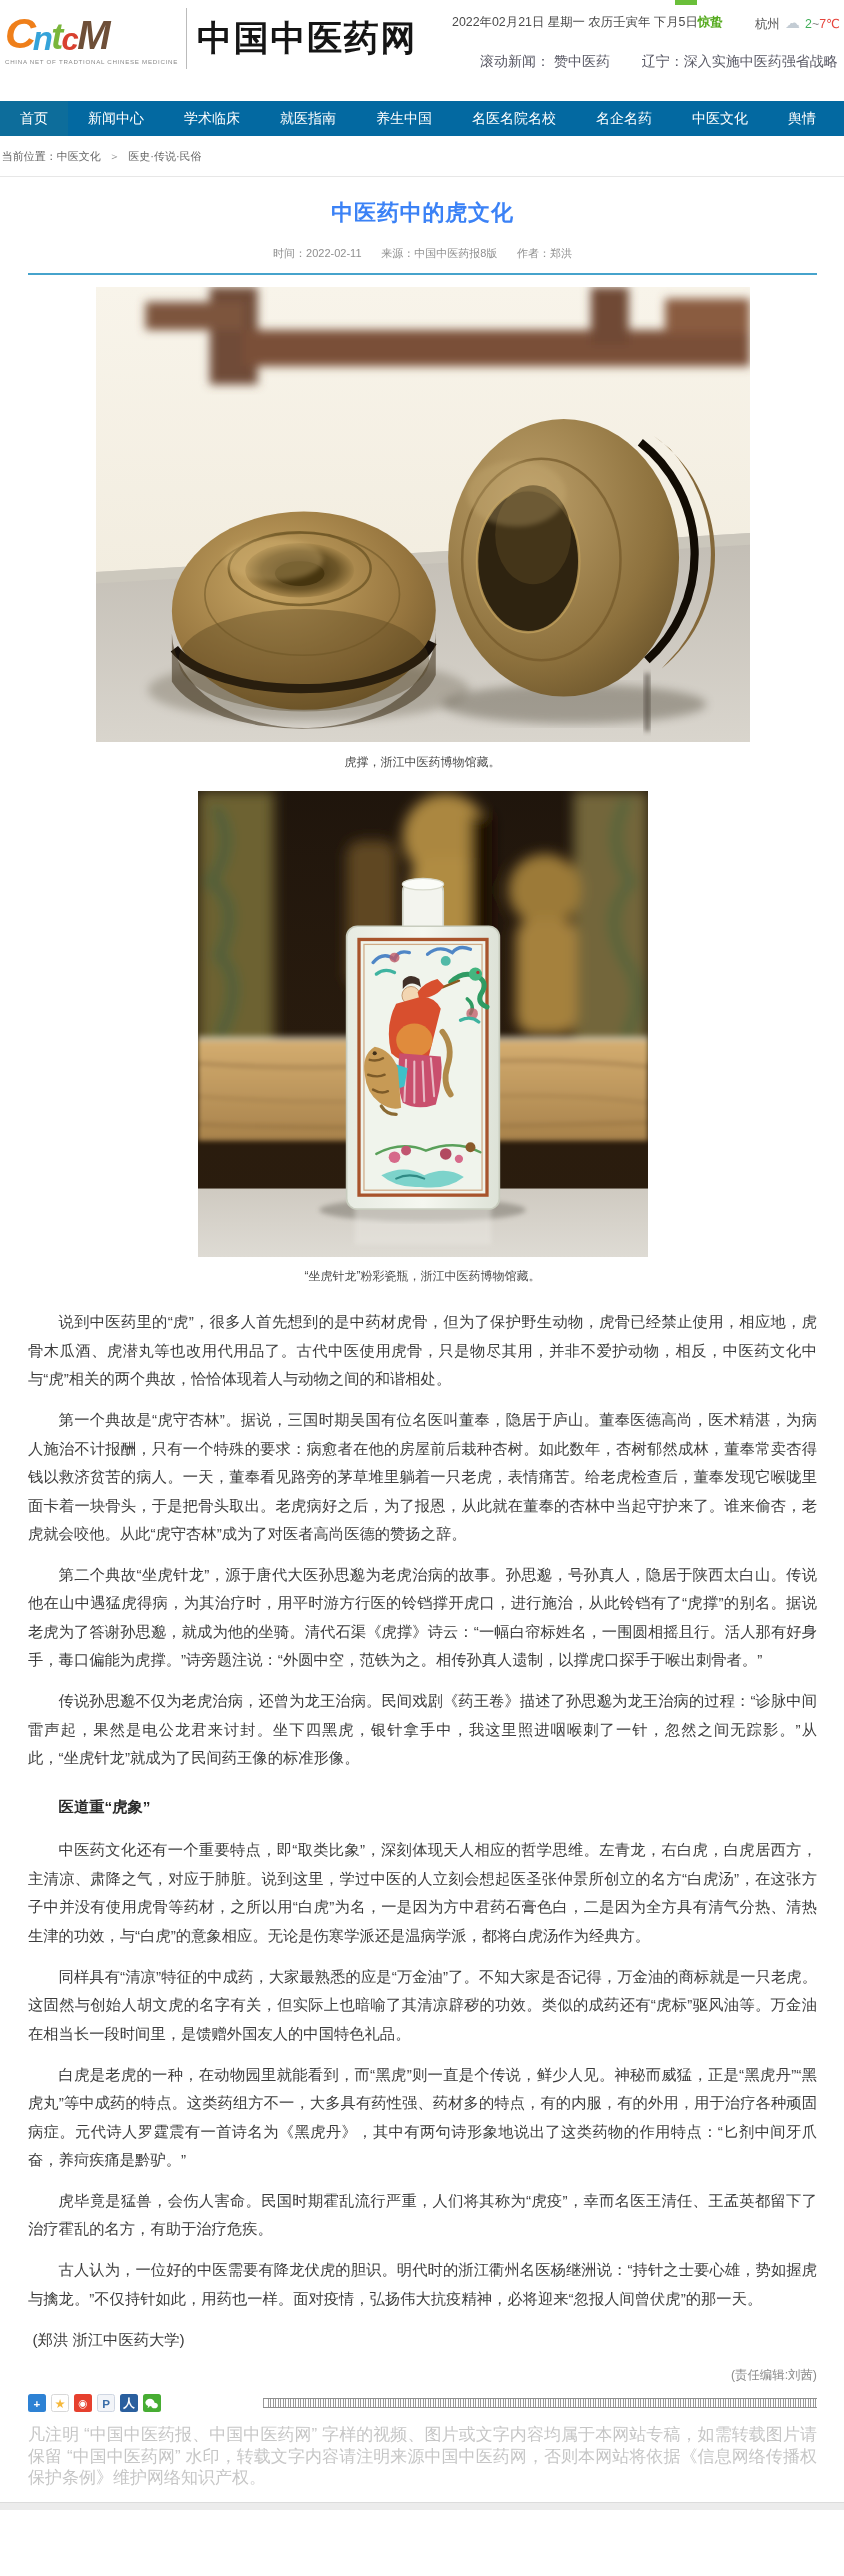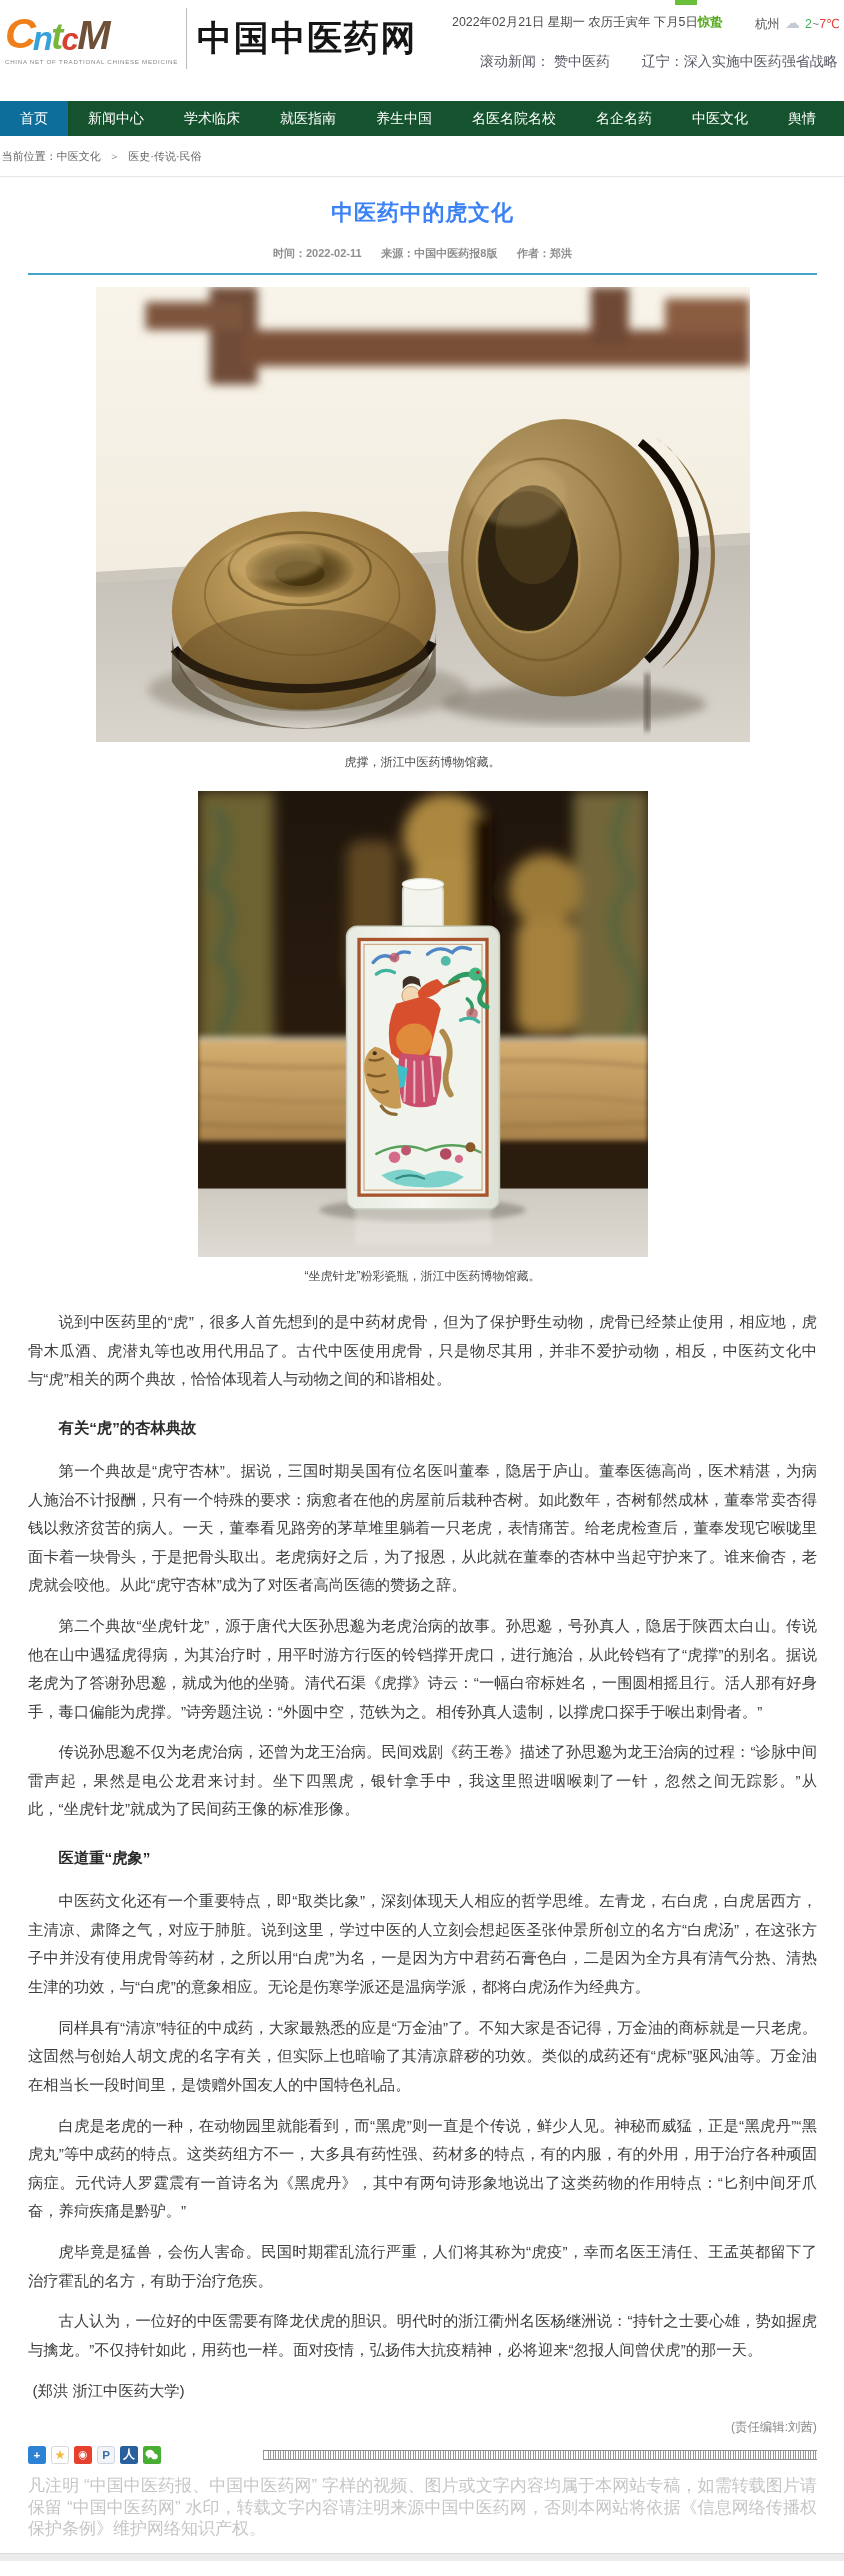--- a/index.html
+++ b/index.html
@@ -28,32 +28,32 @@
   .term { color:#55aa1e; font-weight:bold; }
   .weather { white-space:nowrap; color:#555; }
   .cloud-ic { color:#c3ccd4; font-size:15px; margin:0 1.7px; }
   .tmp-low { color:#3fae57; }
   .tmp-sep { color:#888; }
   .tmp-high { color:#e6443c; }
   .news-line { position:absolute; left:480px; top:53px; width:391px; overflow:hidden; white-space:nowrap; font-size:14px; color:#585864; }
   .news-line .lbl { color:#585864; }
   .news-item { color:#585864; margin-right:28px; cursor:pointer; }
   
-  .nav { display:flex; height:35px; background:#14532d; }
+  .nav { display:flex; height:35px; background:#0369a1; }
   .nav-item { color:#fff; font-size:14px; line-height:35px; padding:0 20px; cursor:pointer; white-space:nowrap; }
   .nav-item.active { background:#0d6d9b; }
   
   .crumb-row { padding:13.2px 0 11.6px 1.7px; font-size:11px; color:#666; border-bottom:0.8px solid #e7e7e7; }
   .crumb-row a { color:#666; text-decoration:none; cursor:pointer; }
   .crumb-sep { margin:0 8.3px; color:#888; }
   
   .article { padding:0 28px; }
   .art-title { text-align:center; font-size:22px; font-weight:bold; color:#3b82f6; margin-top:21.5px; letter-spacing:0.8px; }
   .art-meta { text-align:center; font-size:11px; color:#8f8f8f; margin-top:18px; }
-  .art-meta span { margin:0 8.3px;font-weight:bold; }
+  .art-meta span { margin:0 8.3px; }
   .blue-rule { height:1.7px; background:#46a3cc; margin-top:11.6px; }
   figure { text-align:center; }
   .fig1 { width:654px; height:455px; margin:12.4px auto 0; display:block; }
   .fig2 { width:450px; height:466px; margin:20px auto 0; display:block; }
   figcaption { font-size:12px; color:#4c4c4c; margin-top:11.6px; }
   .body-text { margin-top:23px; font-size:15.3px; line-height:28.5px; color:#3d3d3d; text-align:justify; }
   .body-text p { text-indent:2em; margin-bottom:12.4px; }
   .body-text h3 { font-size:15.3px; color:#2b2b2b; text-indent:2em; font-weight:bold; margin:20px 0 15px; }
   .author-note { text-indent:.3em !important; }
   .editor-note { text-align:right; font-size:12.4px; color:#8a8a8a; margin:13.2px 0 10px; }
@@ -311,21 +311,20 @@
           <path d="M222,466 q28,-14 52,0 q26,-12 48,2 q-20,16 -52,12 q-30,2 -48,-14 Z" fill="#57c8c0" opacity="0.75"></path>
           <path d="M240,470 q16,-8 34,0" stroke="#2f8a84" stroke-width="2.5" fill="none"></path>
         </g>
       </g>
     </svg>
     <figcaption>“坐虎针龙”粉彩瓷瓶，浙江中医药博物馆藏。</figcaption>
   </figure>
 
   <div class="body-text">
     <p>说到中医药里的“虎”，很多人首先想到的是中药材虎骨，但为了保护野生动物，虎骨已经禁止使用，相应地，虎骨木瓜酒、虎潜丸等也改用代用品了。古代中医使用虎骨，只是物尽其用，并非不爱护动物，相反，中医药文化中与“虎”相关的两个典故，恰恰体现着人与动物之间的和谐相处。</p>
-    <h3>有关“虎”的杏林典故</h3>
     <p>第一个典故是“虎守杏林”。据说，三国时期吴国有位名医叫董奉，隐居于庐山。董奉医德高尚，医术精湛，为病人施治不计报酬，只有一个特殊的要求：病愈者在他的房屋前后栽种杏树。如此数年，杏树郁然成林，董奉常卖杏得钱以救济贫苦的病人。一天，董奉看见路旁的茅草堆里躺着一只老虎，表情痛苦。给老虎检查后，董奉发现它喉咙里面卡着一块骨头，于是把骨头取出。老虎病好之后，为了报恩，从此就在董奉的杏林中当起守护来了。谁来偷杏，老虎就会咬他。从此“虎守杏林”成为了对医者高尚医德的赞扬之辞。</p>
     <p>第二个典故“坐虎针龙”，源于唐代大医孙思邈为老虎治病的故事。孙思邈，号孙真人，隐居于陕西太白山。传说他在山中遇猛虎得病，为其治疗时，用平时游方行医的铃铛撑开虎口，进行施治，从此铃铛有了“虎撑”的别名。据说老虎为了答谢孙思邈，就成为他的坐骑。清代石渠《虎撑》诗云：“一幅白帘标姓名，一围圆相摇且行。活人那有好身手，毒口偏能为虎撑。”诗旁题注说：“外圆中空，范铁为之。相传孙真人遗制，以撑虎口探手于喉出刺骨者。”</p>
     <p>传说孙思邈不仅为老虎治病，还曾为龙王治病。民间戏剧《药王卷》描述了孙思邈为龙王治病的过程：“诊脉中间雷声起，果然是电公龙君来讨封。坐下四黑虎，银针拿手中，我这里照进咽喉刺了一针，忽然之间无踪影。”从此，“坐虎针龙”就成为了民间药王像的标准形像。</p>
     <h3>医道重“虎象”</h3>
     <p>中医药文化还有一个重要特点，即“取类比象”，深刻体现天人相应的哲学思维。左青龙，右白虎，白虎居西方，主清凉、肃降之气，对应于肺脏。说到这里，学过中医的人立刻会想起医圣张仲景所创立的名方“白虎汤”，在这张方子中并没有使用虎骨等药材，之所以用“白虎”为名，一是因为方中君药石膏色白，二是因为全方具有清气分热、清热生津的功效，与“白虎”的意象相应。无论是伤寒学派还是温病学派，都将白虎汤作为经典方。</p>
     <p>同样具有“清凉”特征的中成药，大家最熟悉的应是“万金油”了。不知大家是否记得，万金油的商标就是一只老虎。这固然与创始人胡文虎的名字有关，但实际上也暗喻了其清凉辟秽的功效。类似的成药还有“虎标”驱风油等。万金油在相当长一段时间里，是馈赠外国友人的中国特色礼品。</p>
     <p>白虎是老虎的一种，在动物园里就能看到，而“黑虎”则一直是个传说，鲜少人见。神秘而威猛，正是“黑虎丹”“黑虎丸”等中成药的特点。这类药组方不一，大多具有药性强、药材多的特点，有的内服，有的外用，用于治疗各种顽固病症。元代诗人罗霆震有一首诗名为《黑虎丹》，其中有两句诗形象地说出了这类药物的作用特点：“匕剂中间牙爪奋，养疴疾痛是黔驴。”</p>
     <p>虎毕竟是猛兽，会伤人害命。民国时期霍乱流行严重，人们将其称为“虎疫”，幸而名医王清任、王孟英都留下了治疗霍乱的名方，有助于治疗危疾。</p>
     <p>古人认为，一位好的中医需要有降龙伏虎的胆识。明代时的浙江衢州名医杨继洲说：“持针之士要心雄，势如握虎与擒龙。”不仅持针如此，用药也一样。面对疫情，弘扬伟大抗疫精神，必将迎来“忽报人间曾伏虎”的那一天。</p>
     <p class="author-note">(郑洪 浙江中医药大学)</p>

